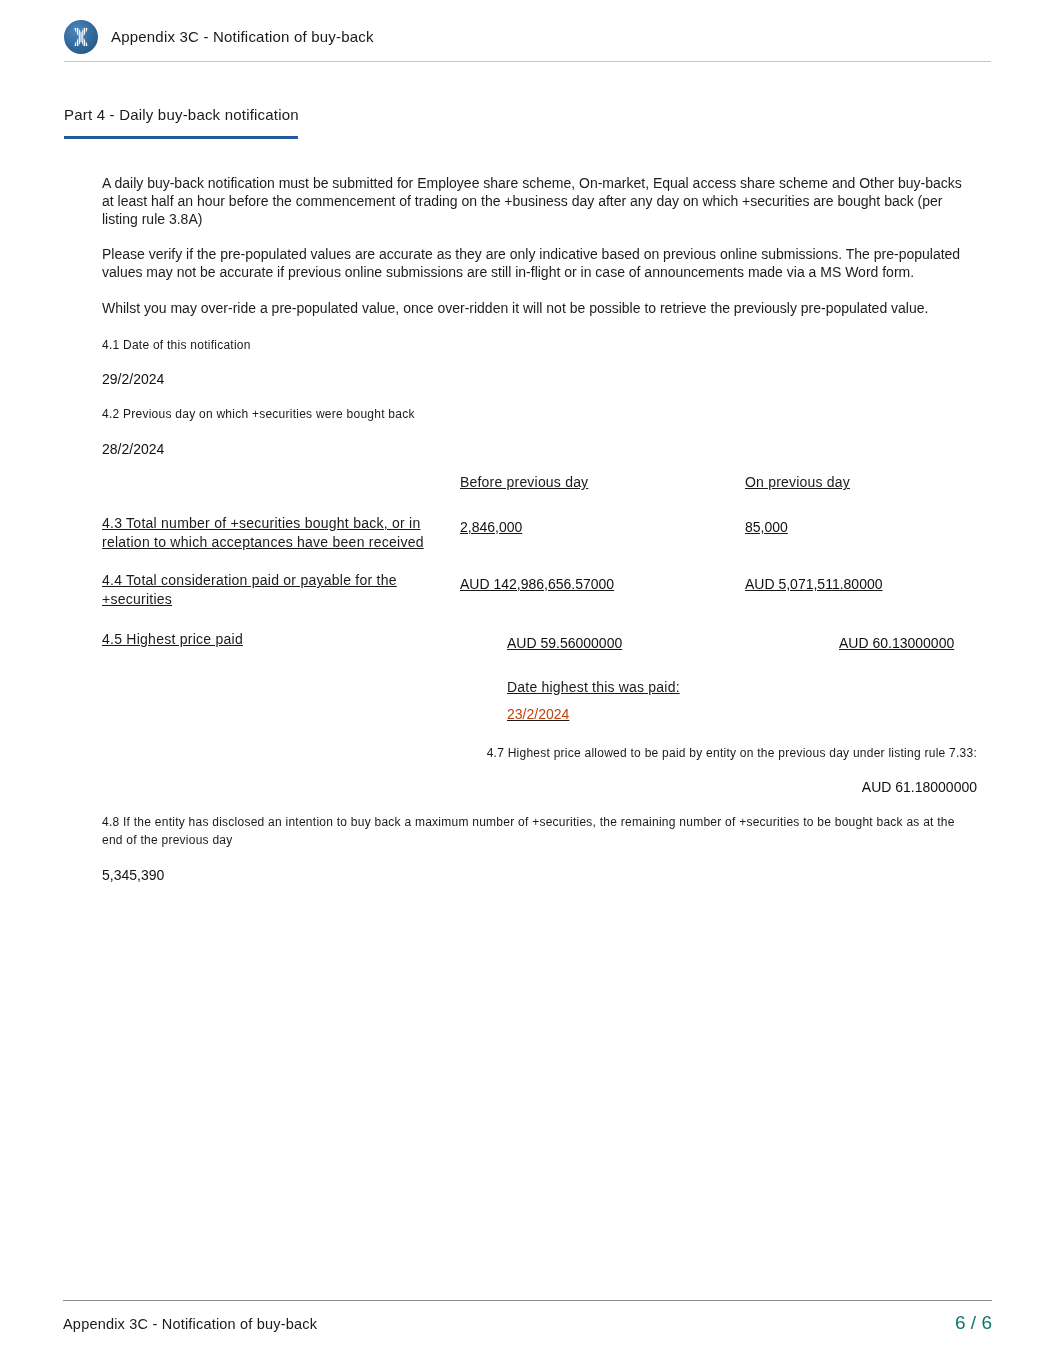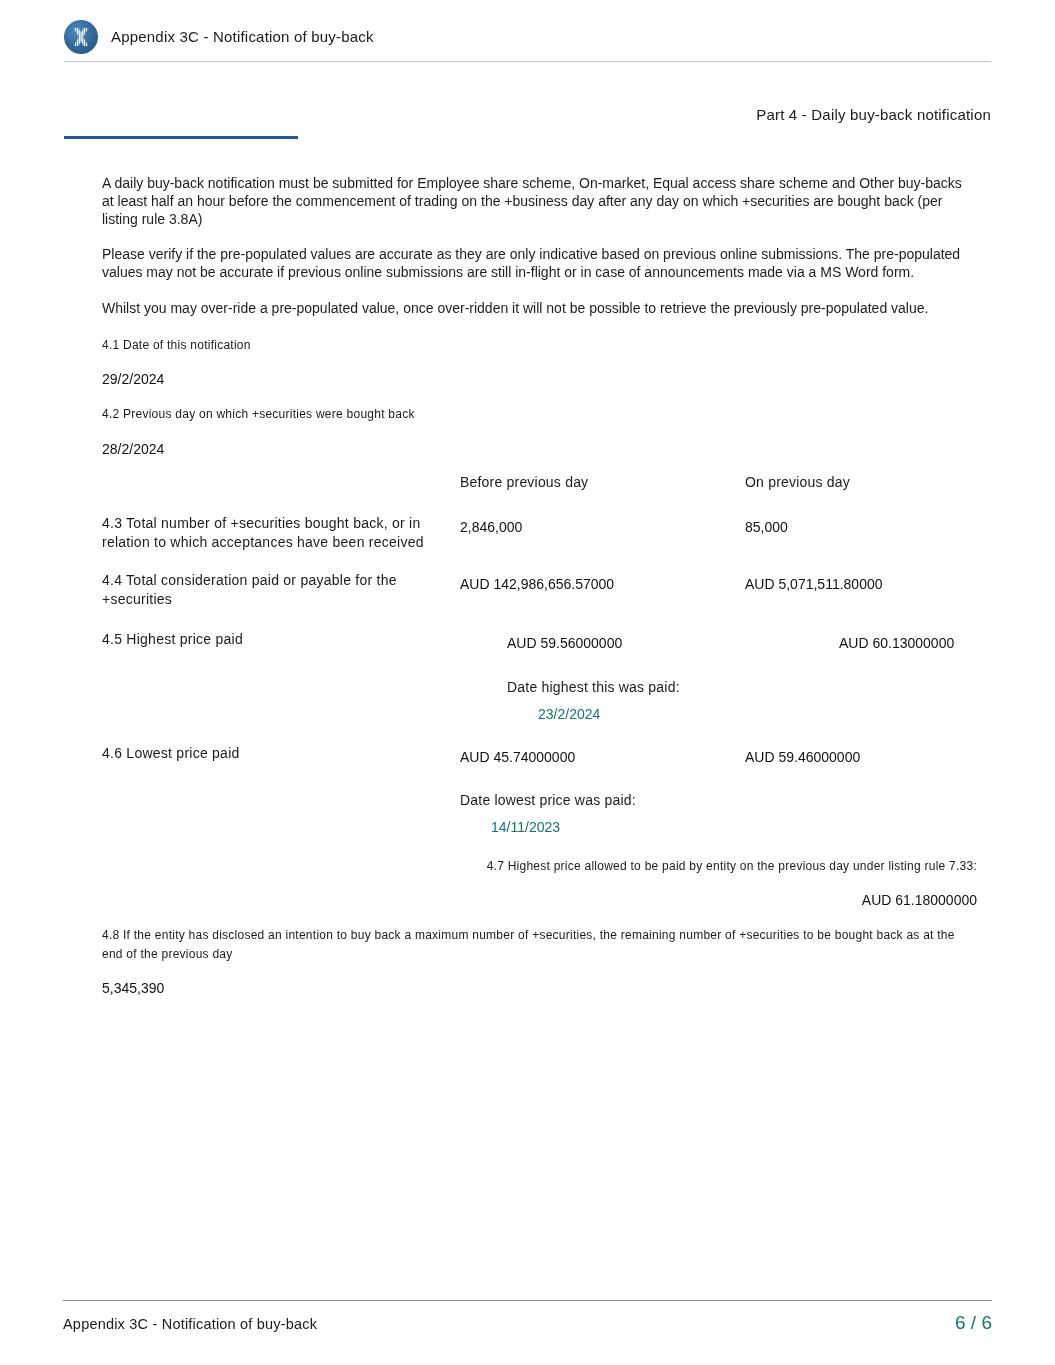--- a/index.html
+++ b/index.html
@@ -33,21 +33,20 @@
     border-top: 1px solid #c6c6c6;
     margin: 0 64px;
     height: 0;
   }
   .part-heading {
     margin: 44px 64px 0 64px;
     font-size: 15px;
     font-weight: 400;
     letter-spacing: 0.2px;
     color: #1b1b1b;
-    text-align: right;
   }
   .accent-underline {
     width: 234px;
     height: 3px;
     margin: 13px 0 0 64px;
     background: #1f5c99;
   }
   .content {
     margin: 36px 64px 0 102px;
     width: 875px;
@@ -58,42 +57,42 @@
   .field { margin: 16px 0 0 0; }
   .field-label {
     font-size: 12px;
     font-weight: 400;
     letter-spacing: 0.25px;
     margin: 0;
     color: #1b1b1b;
     line-height: 18.5px;
   }
   .field-value { margin: 17px 0 0 0; color: #111111; }
-  .bb-table { margin-top: 16px; }
+  .bb-table { margin-top: 16px; text-decoration: underline; }
   .t-row {
     display: grid;
     grid-template-columns: 358px 285px 1fr;
     align-items: start;
   }
   .t-head { margin-bottom: 22px; }
   .t-head .t-col { font-size: 14px; letter-spacing: 0.2px; color: #1b1b1b; }
   .t-label {
     font-size: 14px;
     letter-spacing: 0.25px;
     color: #1b1b1b;
     line-height: 18.5px;
     padding-right: 14px;
   }
   .t-val { padding-top: 5px; color: #111111; }
   .row-43 { margin-bottom: 20px; }
   .row-44 { margin-bottom: 22px; }
   .row-45 { margin-bottom: 20px; gap: 47px; }
   .row-46 { margin-bottom: 20px; }
   .date-label { margin-top: 26px; color: #1b1b1b; letter-spacing: 0.2px; }
-  .date-value { margin-top: 9px; color: #0f766e; margin-left: 31px; }
+  .date-value { margin-top: 9px; color: #c2410c; }
   .sec47 { margin-top: 20px; text-align: right; }
   .page-footer {
     position: absolute;
     left: 0;
     right: 0;
     top: 1300px;
   }
   .footer-inner {
     margin: 0 63px;
     border-top: 1px solid #8a8a8a;
@@ -180,29 +179,20 @@
     <div class="t-row row-45">
       <div class="t-label">4.5 Highest price paid</div>
       <div class="t-val">
         <div>AUD 59.56000000</div>
         <div class="date-label">Date highest this was paid:</div>
         <div class="date-value">23/2/2024</div>
       </div>
       <div class="t-val">AUD 60.13000000</div>
     </div>
 
-    <div class="t-row row-46">
-      <div class="t-label">4.6 Lowest price paid</div>
-      <div class="t-val">
-        <div>AUD 45.74000000</div>
-        <div class="date-label">Date lowest price was paid:</div>
-        <div class="date-value">14/11/2023</div>
-      </div>
-      <div class="t-val">AUD 59.46000000</div>
-    </div>
 
   </div>
 
   <div class="field sec47" style="margin-top:20px">
     <h3 class="field-label">4.7 Highest price allowed to be paid by entity on the previous day under listing rule 7.33:</h3>
     <p class="field-value">AUD 61.18000000</p>
   </div>
 
   <div class="field">
     <h3 class="field-label">4.8 If the entity has disclosed an intention to buy back a maximum number of +securities, the remaining number of +securities to be bought back as at the end of the previous day</h3>

